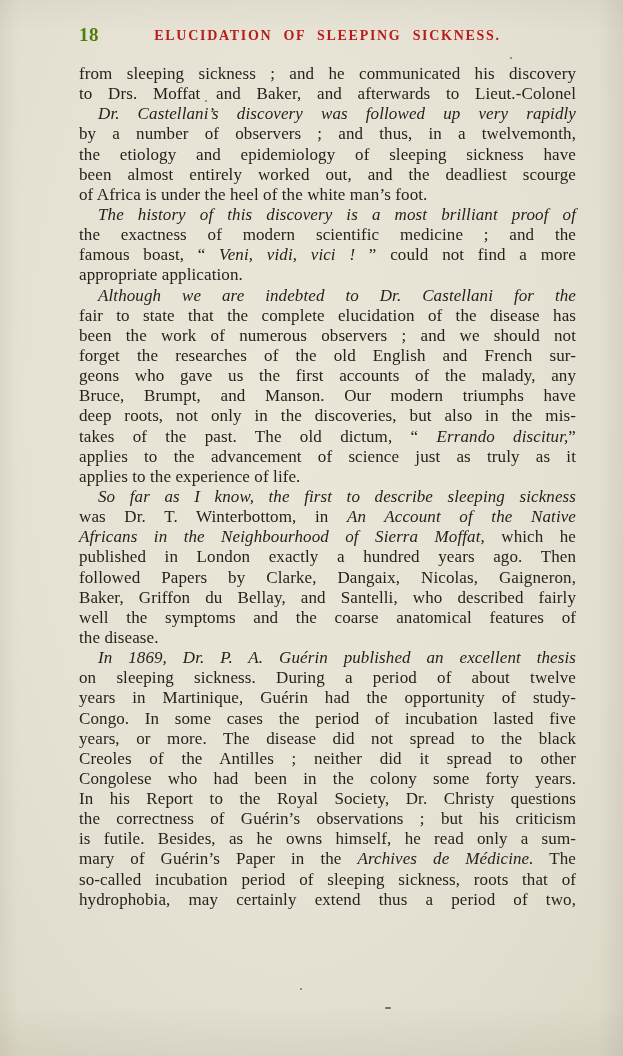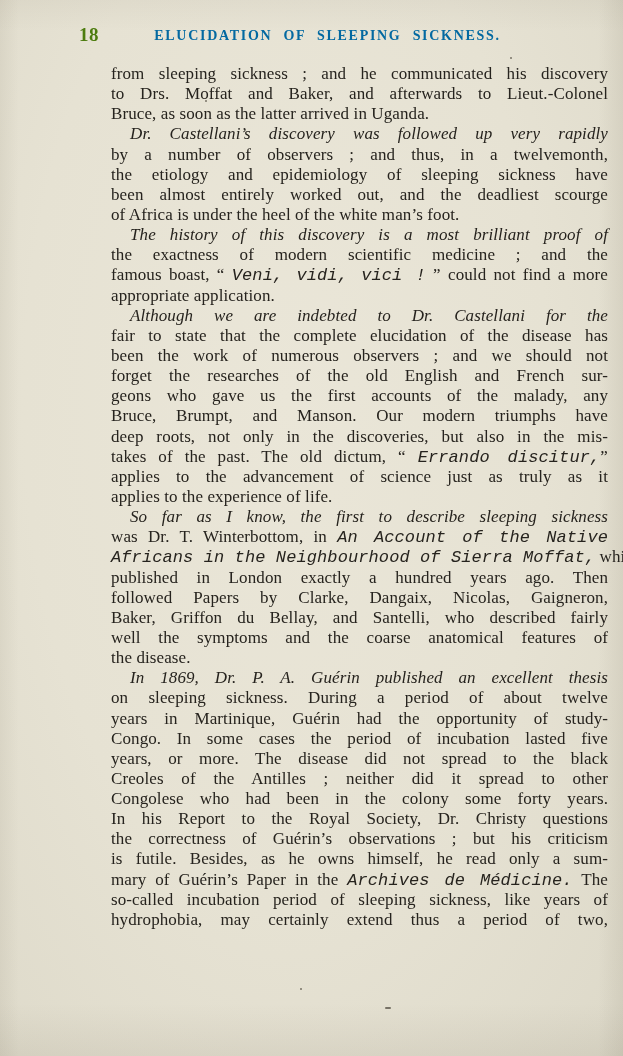--- a/index.html
+++ b/index.html
@@ -39,29 +39,28 @@
     letter-spacing: 0.5px;
     color: #4d7c0f;
   }
   .running-title {
     text-align: center;
     font-weight: 700;
     font-size: 14px;
     letter-spacing: 1.7px;
     word-spacing: 6px;
     padding-top: 4px;
-    color: #0369a1;
+    color: #b91c1c;
     white-space: nowrap;
   }
   .text-block {
     position: absolute;
     top: 64px;
     left: 79px;
     width: 497px;
-    margin-left: 32px;
   }
   .tline {
     height: 20.15px;
     line-height: 20.15px;
     font-size: 17px;
     letter-spacing: 0.1px;
     text-align: justify;
     text-align-last: justify;
     -moz-text-align-last: justify;
     white-space: nowrap;
@@ -69,21 +68,20 @@
   .tline.noj {
     text-align-last: left;
     -moz-text-align-last: left;
   }
   .tline.indent {
     text-indent: 19px;
     font-style: italic;
   }
   .ital {
     font-style: italic;
-    font-family: Liberation Mono, monospace;
   }
   .speck {
     position: absolute;
     background: #4a453b;
     border-radius: 1px;
     opacity: 0.7;
   }
 </style>
 </head>
 <body>
@@ -91,21 +89,20 @@
 <div class="paper"></div>
 
 <div class="header-row">
   <span class="page-num">18</span>
   <div class="running-title">ELUCIDATION OF SLEEPING SICKNESS.</div>
 </div>
 
 <div class="text-block">
     <div class="tline"><span>from sleeping sickness ; and he communicated his discovery</span></div>
     <div class="tline"><span>to Drs. Moffat and Baker, and afterwards to Lieut.-Colonel</span></div>
-    <div class="tline noj"><span>Bruce, as soon as the latter arrived in Uganda.</span></div>
     <div class="tline indent"><span>Dr. Castellani’s discovery was followed up very rapidly</span></div>
     <div class="tline"><span>by a number of observers ; and thus, in a twelvemonth,</span></div>
     <div class="tline"><span>the etiology and epidemiology of sleeping sickness have</span></div>
     <div class="tline"><span>been almost entirely worked out, and the deadliest scourge</span></div>
     <div class="tline noj"><span>of Africa is under the heel of the white man’s foot.</span></div>
     <div class="tline indent"><span>The history of this discovery is a most brilliant proof of</span></div>
     <div class="tline"><span>the exactness of modern scientific medicine ; and the</span></div>
     <div class="tline"><span>famous boast, “ </span><span class="ital">Veni, vidi, vici !</span><span> ” could not find a more</span></div>
     <div class="tline noj"><span>appropriate application.</span></div>
     <div class="tline indent"><span>Although we are indebted to Dr. Castellani for the</span></div>
@@ -130,20 +127,20 @@
     <div class="tline"><span>on sleeping sickness.  During a period of about twelve</span></div>
     <div class="tline"><span>years in Martinique, Guérin had the opportunity of study-</span></div>
     <div class="tline"><span>Congo.  In some cases the period of incubation lasted five</span></div>
     <div class="tline"><span>years, or more.  The disease did not spread to the black</span></div>
     <div class="tline"><span>Creoles of the Antilles ; neither did it spread to other</span></div>
     <div class="tline"><span>Congolese who had been in the colony some forty years.</span></div>
     <div class="tline"><span>In his Report to the Royal Society, Dr. Christy questions</span></div>
     <div class="tline"><span>the correctness of Guérin’s observations ; but his criticism</span></div>
     <div class="tline"><span>is futile.  Besides, as he owns himself, he read only a sum-</span></div>
     <div class="tline"><span>mary of Guérin’s Paper in the </span><span class="ital">Archives de Médicine.</span><span>  The</span></div>
-    <div class="tline"><span>so-called incubation period of sleeping sickness, like years of</span></div>
+    <div class="tline"><span>so-called incubation period of sleeping sickness, roots that of</span></div>
     <div class="tline"><span>hydrophobia, may certainly extend thus a period of two,</span></div>
   </div>
 
 <div class="speck" style="left: 205px; top: 100px; width: 2px; height: 2px;"></div>
 <div class="speck" style="left: 510px; top: 57px; width: 2px; height: 2px;"></div>
 <div class="speck" style="left: 300px; top: 988px; width: 2px; height: 2px;"></div>
 <div class="speck" style="left: 385px; top: 1007px; width: 6px; height: 2px;"></div>
 
 </body></html>

